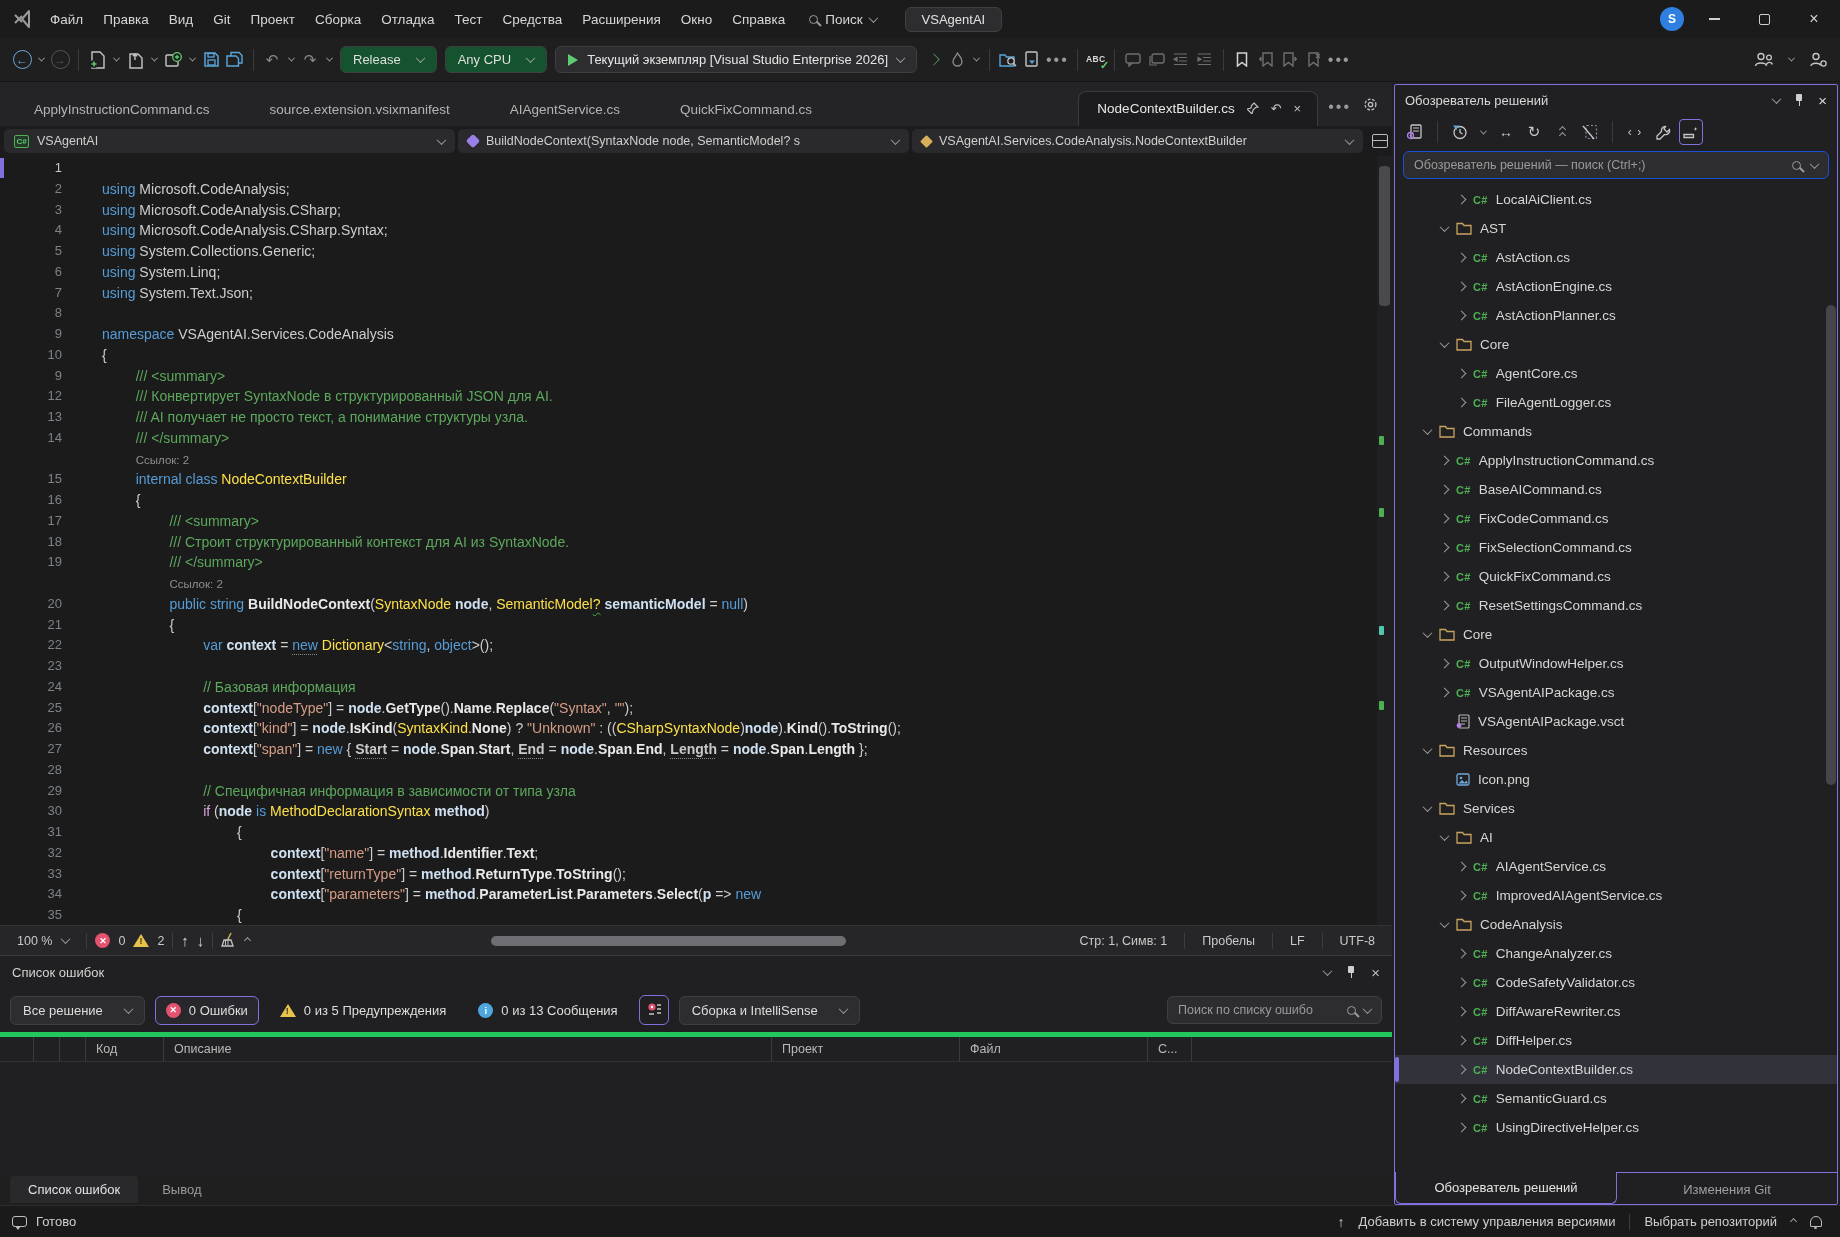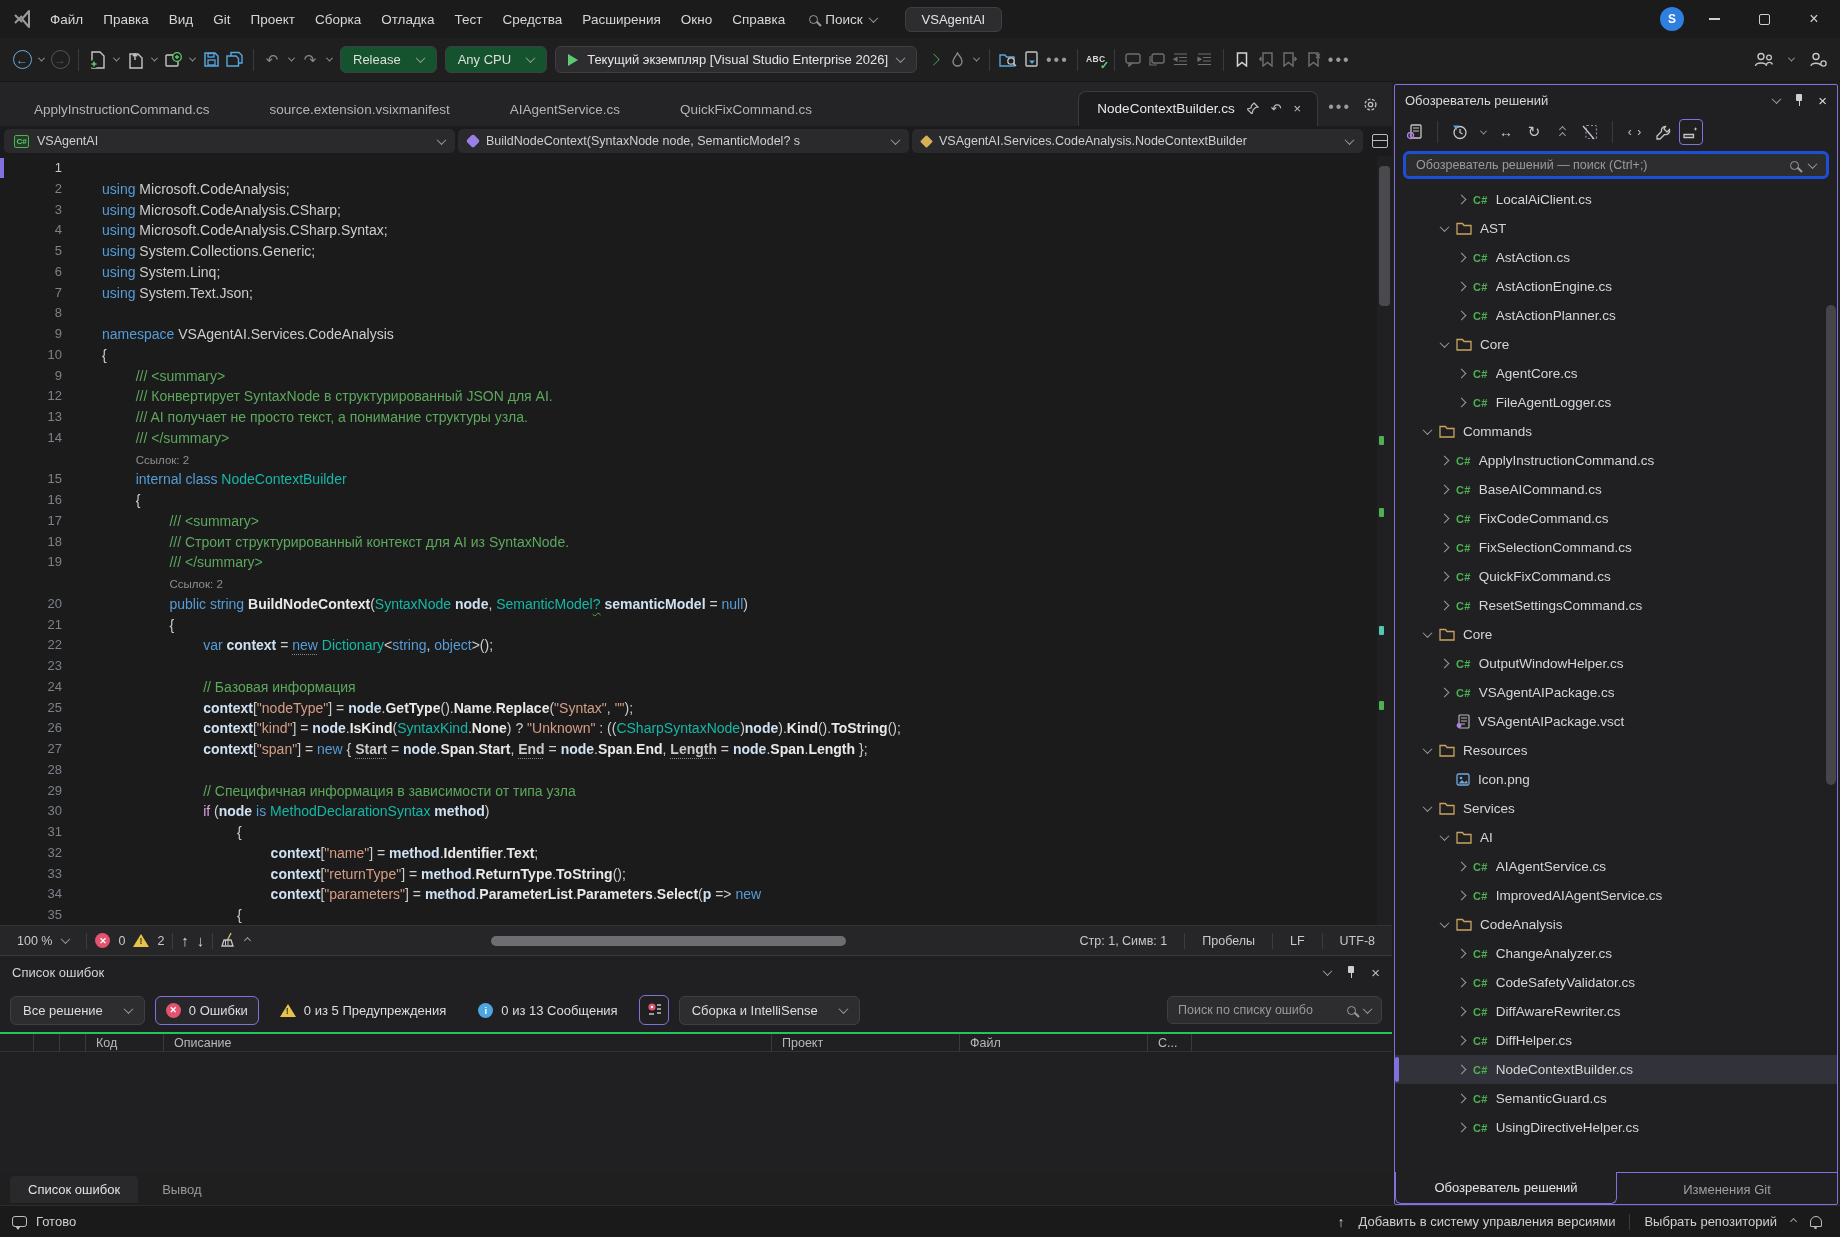--- a/index.html
+++ b/index.html
@@ -67,21 +67,21 @@
   .split-ico::after{content:"";position:absolute;left:0;right:0;top:5px;height:1.4px;background:#bbb;}
 
   
   .code-area{flex:1;background:#1b1b1c;position:relative;overflow:hidden;padding-top:2px;}
   .cl{height:20.75px;line-height:20.75px;white-space:pre;display:flex;font-family:"DejaVu Sans Mono",monospace;font-size:14px;position:relative;}
   .cl .ln{width:62px;text-align:right;color:#7d8288;flex:0 0 auto;font-size:13px;}
   .cl.caretline .ln{color:#c8c8c8;}
   .cl .gut{width:40px;flex:0 0 auto;}
   .cl .src{flex:1;}
   .caret-mark{position:absolute;left:0;top:0;width:3.5px;height:20px;background:#8171de;}
-  .k{color:#569cd6;} .c{color:#5ca85c;} .s{color:#d69d85;} .t{color:#14b8a6;}
+  .k{color:#569cd6;} .c{color:#5ca85c;} .s{color:#d69d85;} .t{color:#fde047;}
   .m{color:#e9e9e9;font-weight:600;} .v{color:#cfe1f1;font-weight:600;} .pl{color:#cdcdcd;}
   .cf{color:#d8a0df;} .md{color:#c9c9c9;font-weight:600;text-decoration:underline dotted #8a8a8a 1px;text-underline-offset:4px;}
   .kd{text-decoration:underline dotted #8a8a8a 1px;text-underline-offset:4px;}
   .tq{text-decoration:underline wavy #4db052 1px;text-underline-offset:3px;}
   .lens{font-family:"Liberation Sans",sans-serif;font-size:11.5px;color:#8f8f8f;}
   .vscroll{position:absolute;right:0;top:0;width:15px;bottom:0;background:#202022;}
   .vscroll .thumb{position:absolute;left:2px;right:2px;top:10px;height:140px;background:#4a4a4e;border-radius:4px;}
   .smark{position:absolute;left:2px;width:5px;height:9px;border-radius:1px;background:#4db052;}
 
   
@@ -98,37 +98,37 @@
   
   .errorlist{height:250px;background:#202022;border-top:1px solid #3a3a3e;display:flex;flex-direction:column;}
   .el-header{height:32px;display:flex;align-items:center;padding:0 12px;font-size:13px;color:#d2d2d2;}
   .el-hdr-tools{margin-left:auto;display:flex;align-items:center;gap:16px;color:#bbb;}
   .el-filters{height:44px;display:flex;align-items:center;gap:10px;padding:0 10px;}
   .el-dd{display:flex;align-items:center;gap:22px;background:#2d2d30;border:1px solid #3f3f43;border-radius:6px;padding:6px 12px;font-size:13px;color:#dedede;}
   .el-btn{display:flex;align-items:center;gap:8px;font-size:13px;color:#dedede;padding:6px 10px;border-radius:6px;border:1px solid transparent;white-space:nowrap;}
   .el-btn.sel{border-color:#8171de;background:#27272c;}
   .el-tgl{width:30px;height:30px;border:1px solid #8171de;border-radius:6px;display:flex;align-items:center;justify-content:center;}
   .el-search{margin-left:auto;display:flex;align-items:center;gap:8px;background:#2d2d30;border:1px solid #3f3f43;border-radius:6px;padding:6px 10px;font-size:12.5px;color:#9a9a9a;width:215px;}
-  .el-cols{height:20px;display:flex;align-items:stretch;border-top:2px solid #22c55e;border-bottom:1px solid #323236;font-size:12.5px;color:#b8b8b8;}
+  .el-cols{height:30px;display:flex;align-items:stretch;border-top:5px solid #22c55e;border-bottom:1px solid #323236;font-size:12.5px;color:#b8b8b8;}
   .el-col{display:flex;align-items:center;padding:0 10px;border-right:1px solid #3a3a3e;white-space:nowrap;overflow:hidden;}
   .el-body{flex:1;}
   .panel-tabs{height:32px;display:flex;align-items:center;padding:0 10px;gap:6px;background:#1f1f20;}
   .ptab{padding:6px 18px;font-size:13px;color:#9a9a9a;border-radius:4px 4px 0 0;}
   .ptab.active{color:#e2e2e2;background:#29292c;}
 
   
   .se-header{height:30px;display:flex;align-items:center;padding:0 10px;font-size:13px;color:#d8d8d8;flex:0 0 auto;}
   .se-hdr-tools{margin-left:auto;display:flex;align-items:center;gap:15px;}
   .pin-ico{display:inline-block;width:8px;height:12px;position:relative;}
   .pin-ico::before{content:"";position:absolute;left:1px;top:0;width:6px;height:7px;background:#cfcfcf;border-radius:1px;}
   .pin-ico::after{content:"";position:absolute;left:3.4px;top:7px;width:1.4px;height:5px;background:#cfcfcf;}
   .se-toolbar{height:34px;display:flex;align-items:center;padding:0 8px;gap:4px;flex:0 0 auto;}
   .se-ico{height:26px;min-width:24px;display:flex;align-items:center;justify-content:center;border-radius:4px;color:#c5c5c5;font-size:13px;}
   .se-ico.active{border:1px solid #8171de;}
-  .se-search{margin:2px 8px 6px 8px;height:28px;background:#2d2d30;border:3px solid #1d4ed8;border-radius:6px;display:flex;align-items:center;gap:10px;padding:0 10px;font-size:12.5px;color:#9a9a9a;flex:0 0 auto;}
+  .se-search{margin:2px 8px 6px 8px;height:28px;background:#2d2d30;border:1px solid #1d4ed8;border-radius:6px;display:flex;align-items:center;gap:10px;padding:0 10px;font-size:12.5px;color:#9a9a9a;flex:0 0 auto;}
   .se-search .ph{flex:1;white-space:nowrap;overflow:hidden;}
   .se-tree{flex:1;overflow:hidden;position:relative;}
   .trow{height:29px;display:flex;align-items:center;gap:8px;font-size:13.5px;color:#d6d6d6;position:relative;white-space:nowrap;}
   .trow.sel{background:#32323a;}
   .trow.sel::before{content:"";position:absolute;left:0;top:2px;bottom:2px;width:4px;background:#8171de;border-radius:2px;}
   .trow .chv{flex:0 0 auto;}
   .trow .spacer{width:7px;flex:0 0 auto;}
   .csico{color:#4db052;font-weight:bold;font-size:11px;letter-spacing:.3px;flex:0 0 auto;}
   .se-scroll{position:absolute;right:1px;top:120px;width:10px;height:480px;background:#46464a;border-radius:5px;}
   .se-tabs{height:32px;display:flex;align-items:stretch;border-top:1px solid #8171de;flex:0 0 auto;}

